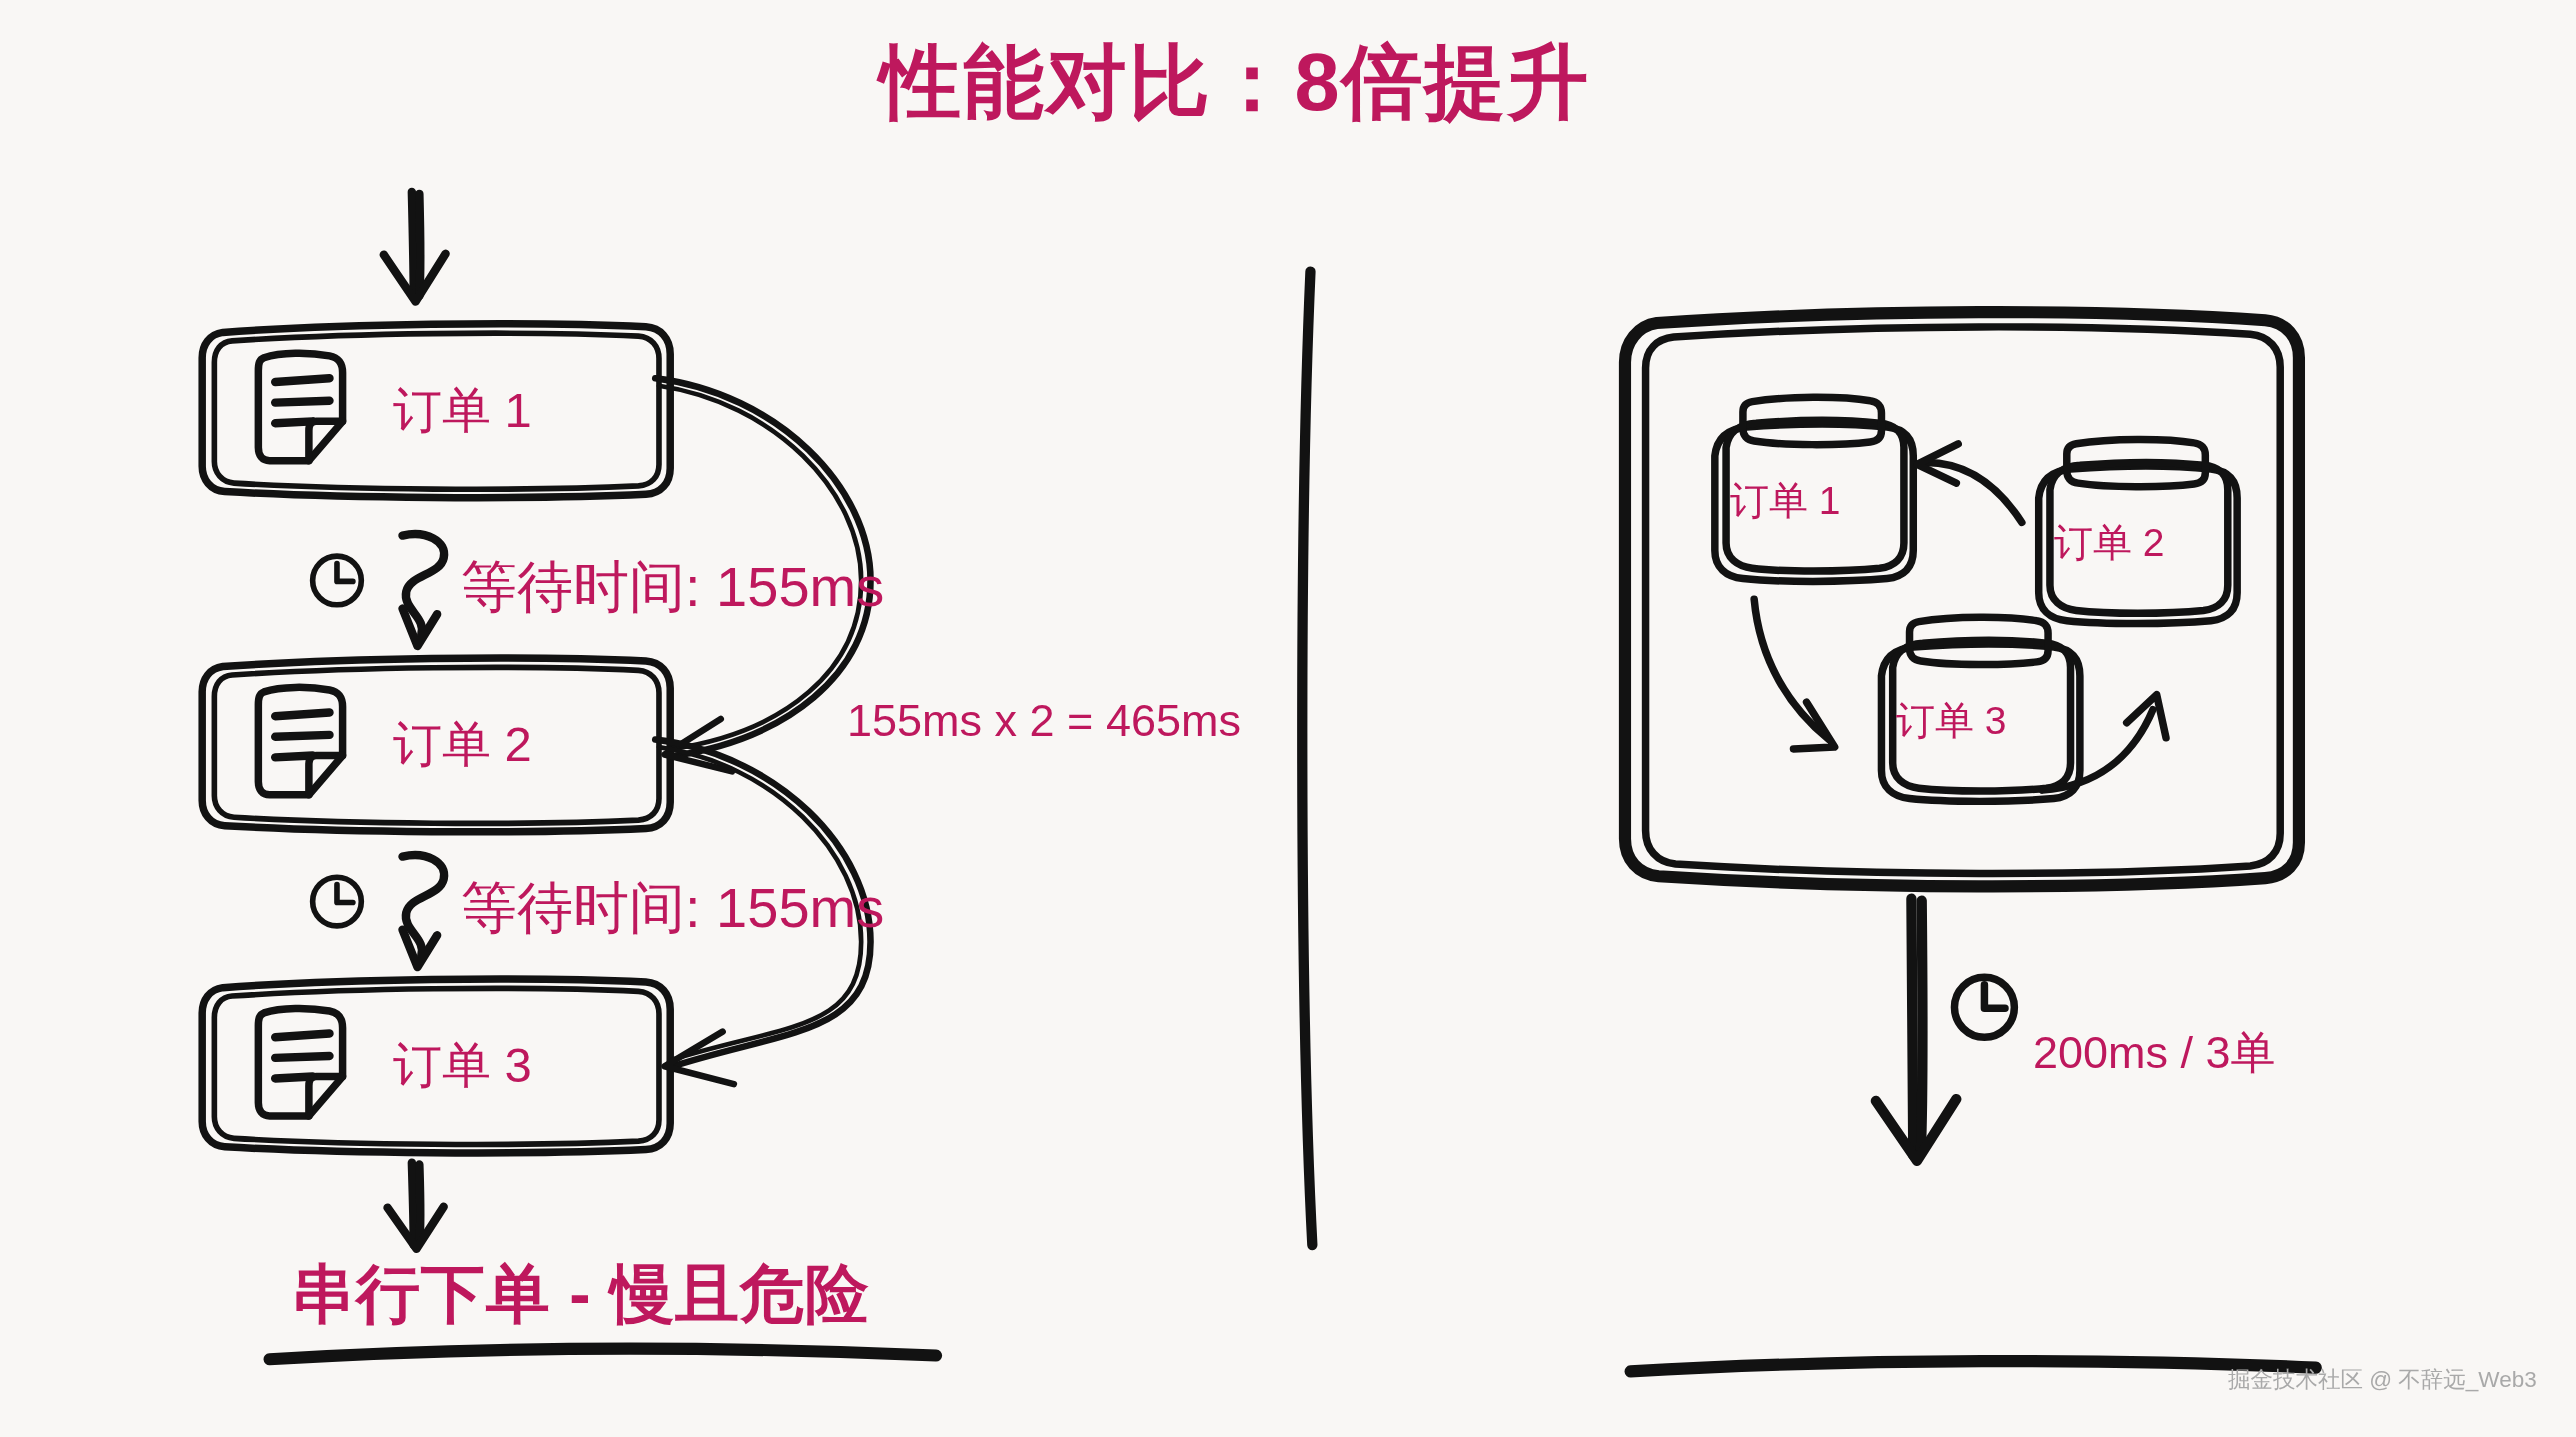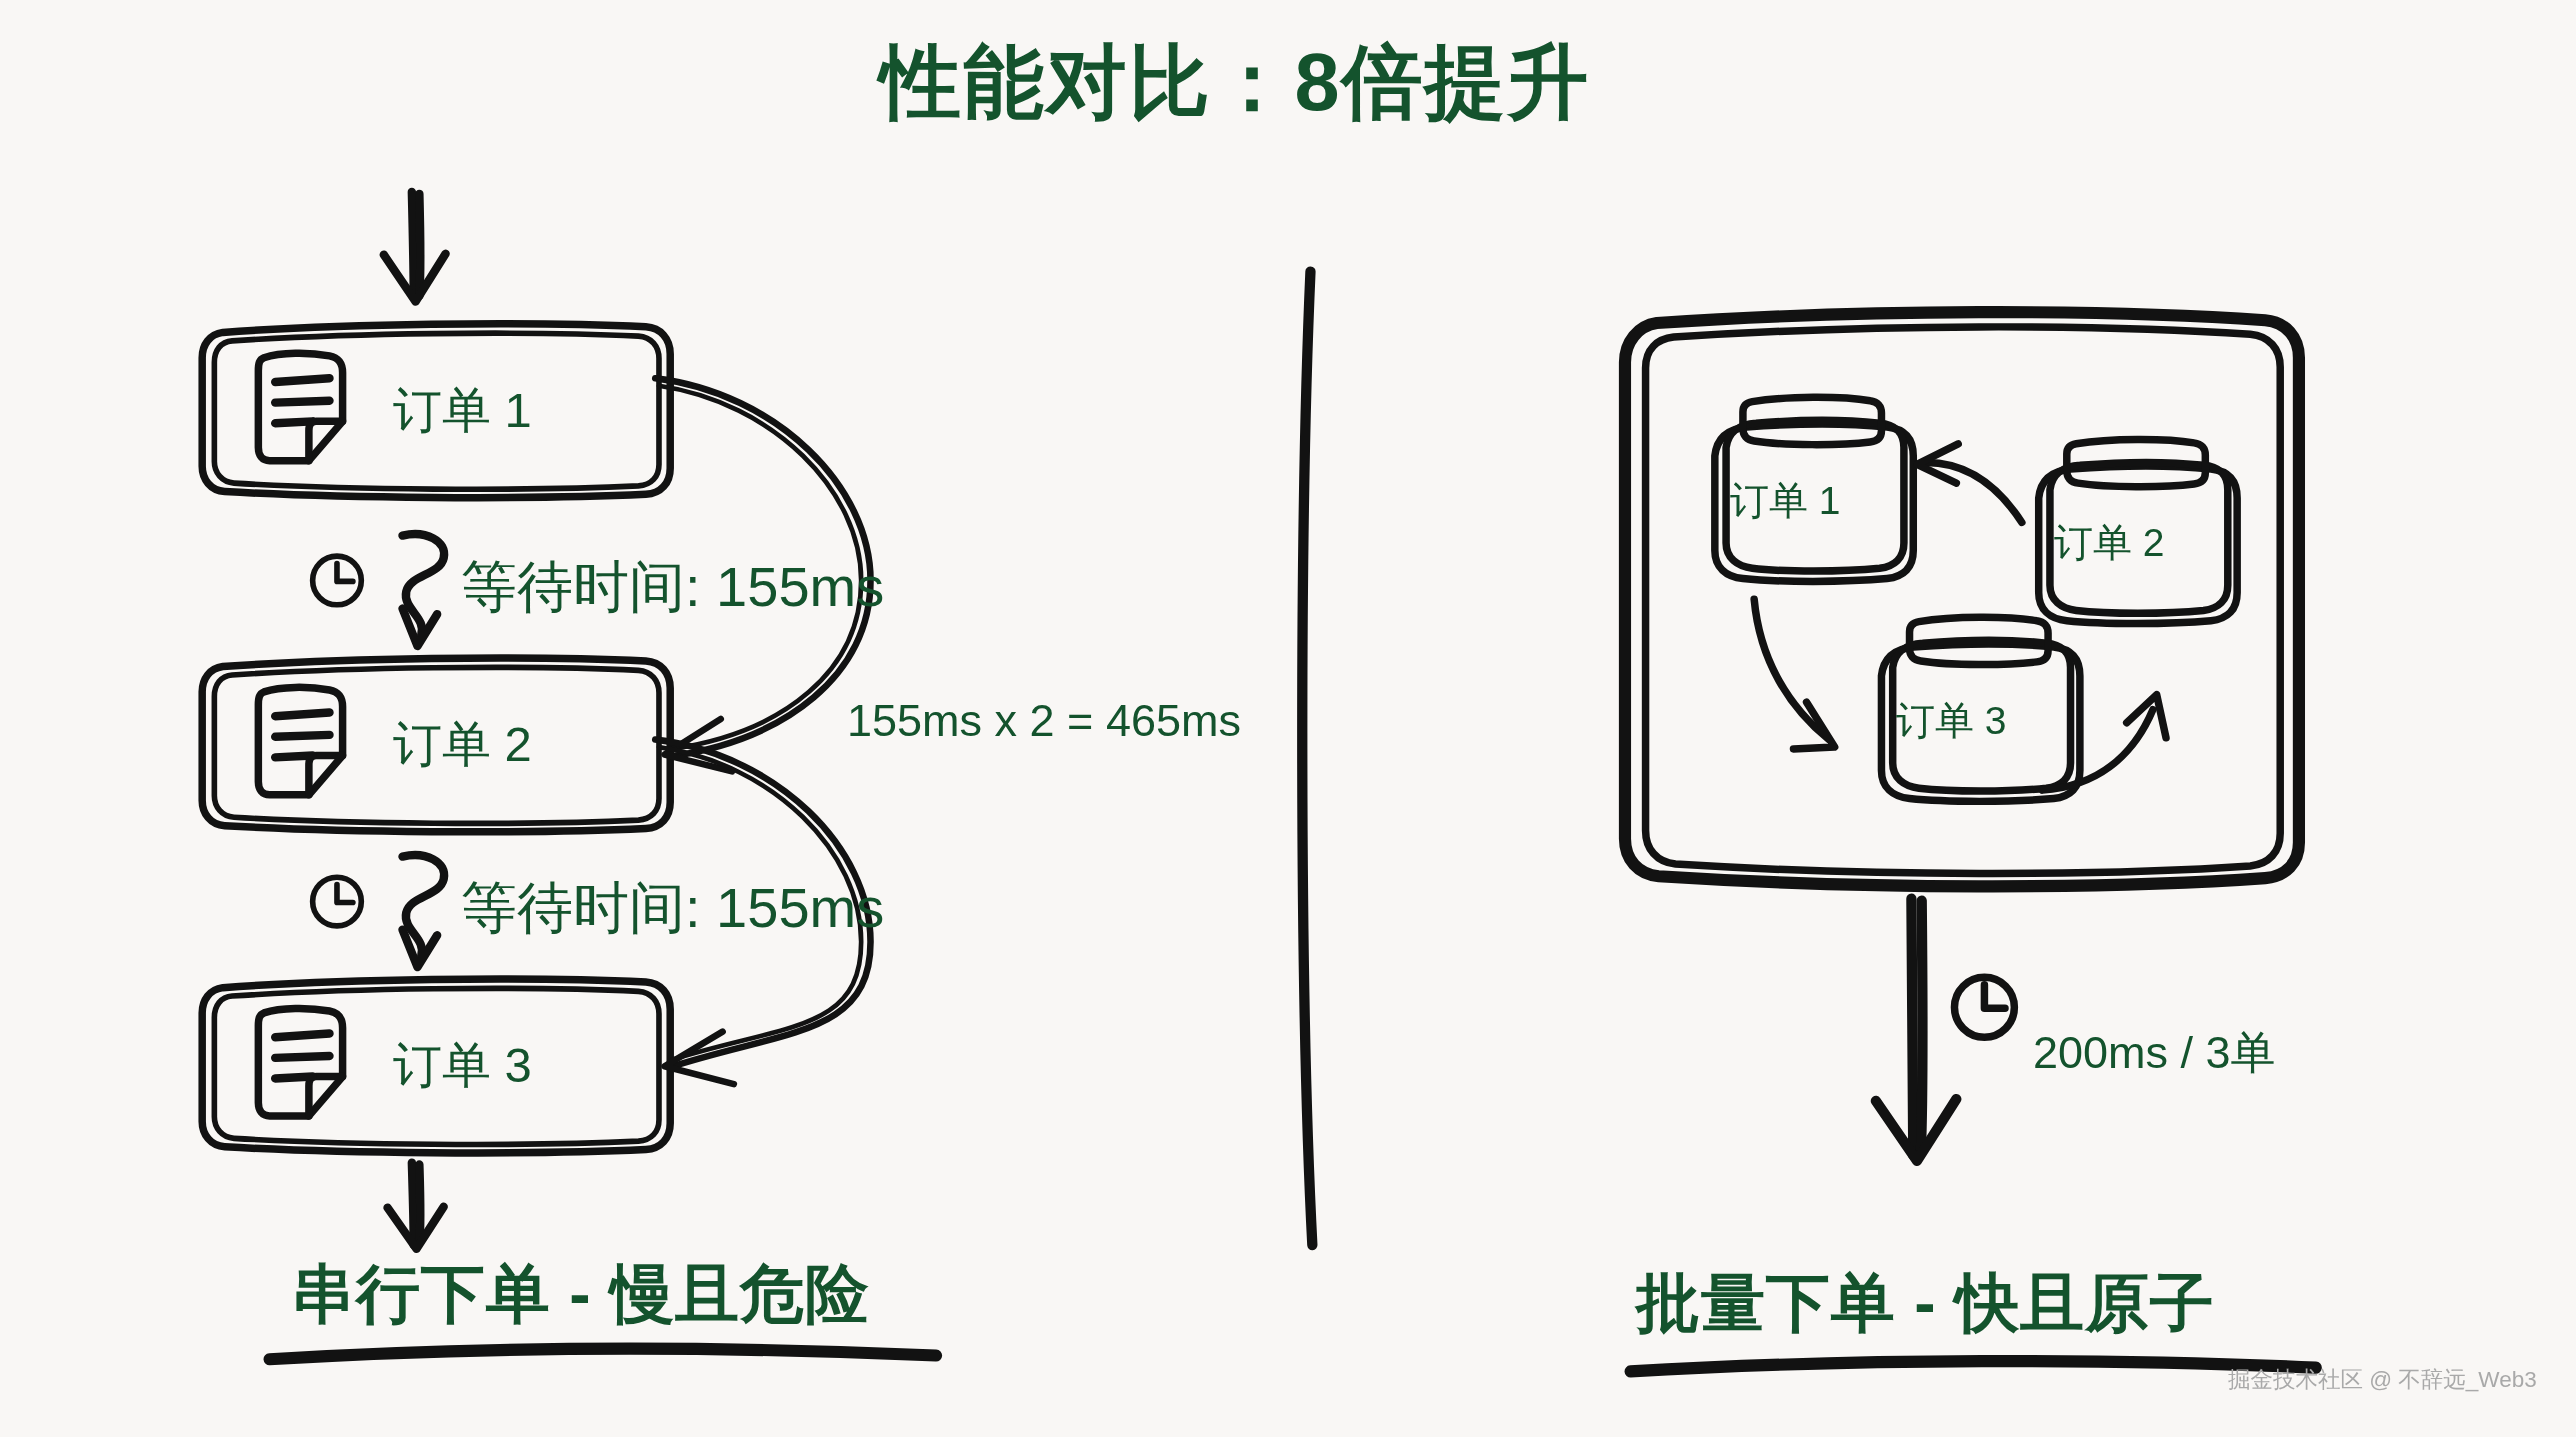--- a/index.html
+++ b/index.html
@@ -17,21 +17,21 @@
   }
   #sketch {
     position: absolute;
     left: 0;
     top: 0;
     width: 2576px;
     height: 1438px;
   }
   .txt {
     position: absolute;
-    color: #14532d;
+    color: #be185d;
     white-space: nowrap;
     line-height: 1;
   }
   .title {
     font-size: 81px;
     font-weight: 700;
     letter-spacing: 1.9px;
   }
   .box-label {
     font-size: 49px;
@@ -267,18 +267,17 @@
 
   <div class="txt sum-label" style="left:847px; top:698px;">155ms x 2 = 465ms</div>
 
   <div class="txt card-label" style="left:1730px; top:481px;">订单 1</div>
   <div class="txt card-label" style="left:2054px; top:523px;">订单 2</div>
   <div class="txt card-label" style="left:1896px; top:701px;">订单 3</div>
 
   <div class="txt batch-time" style="left:2033px; top:985px;margin-top:45px;">200ms / 3单</div>
 
   <div class="txt caption" style="left:271px; top:1262px;margin-left:20px;">串行下单 - 慢且危险</div>
-  <div class="txt caption" style="left:1636px; top:1271px;">批量下单 - 快且原子</div>
 
   <div class="txt watermark" style="left:2228px; top:1369px;text-align:center;">掘金技术社区 @ 不辞远_Web3</div>
 
 </div>
 
 
 </body></html>

